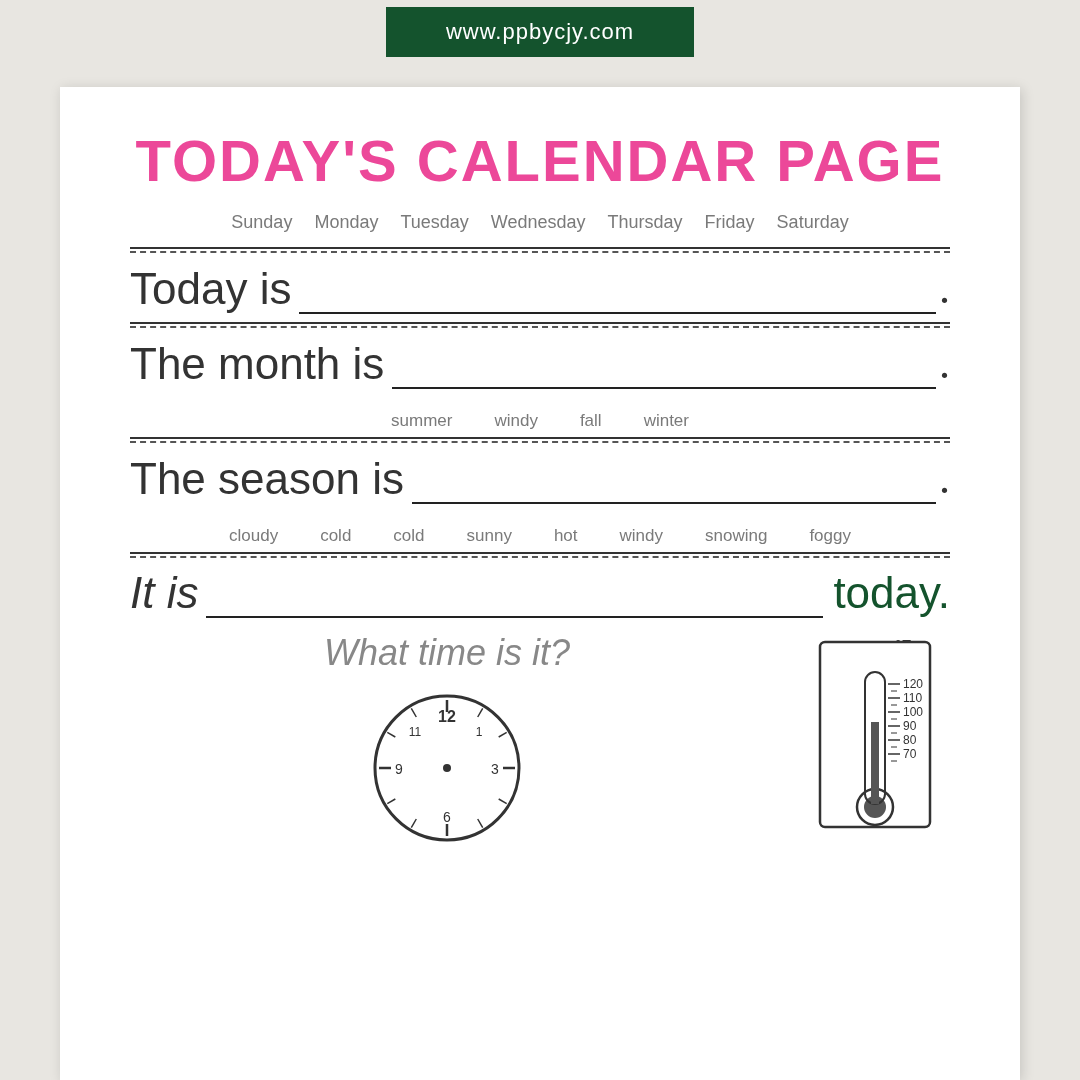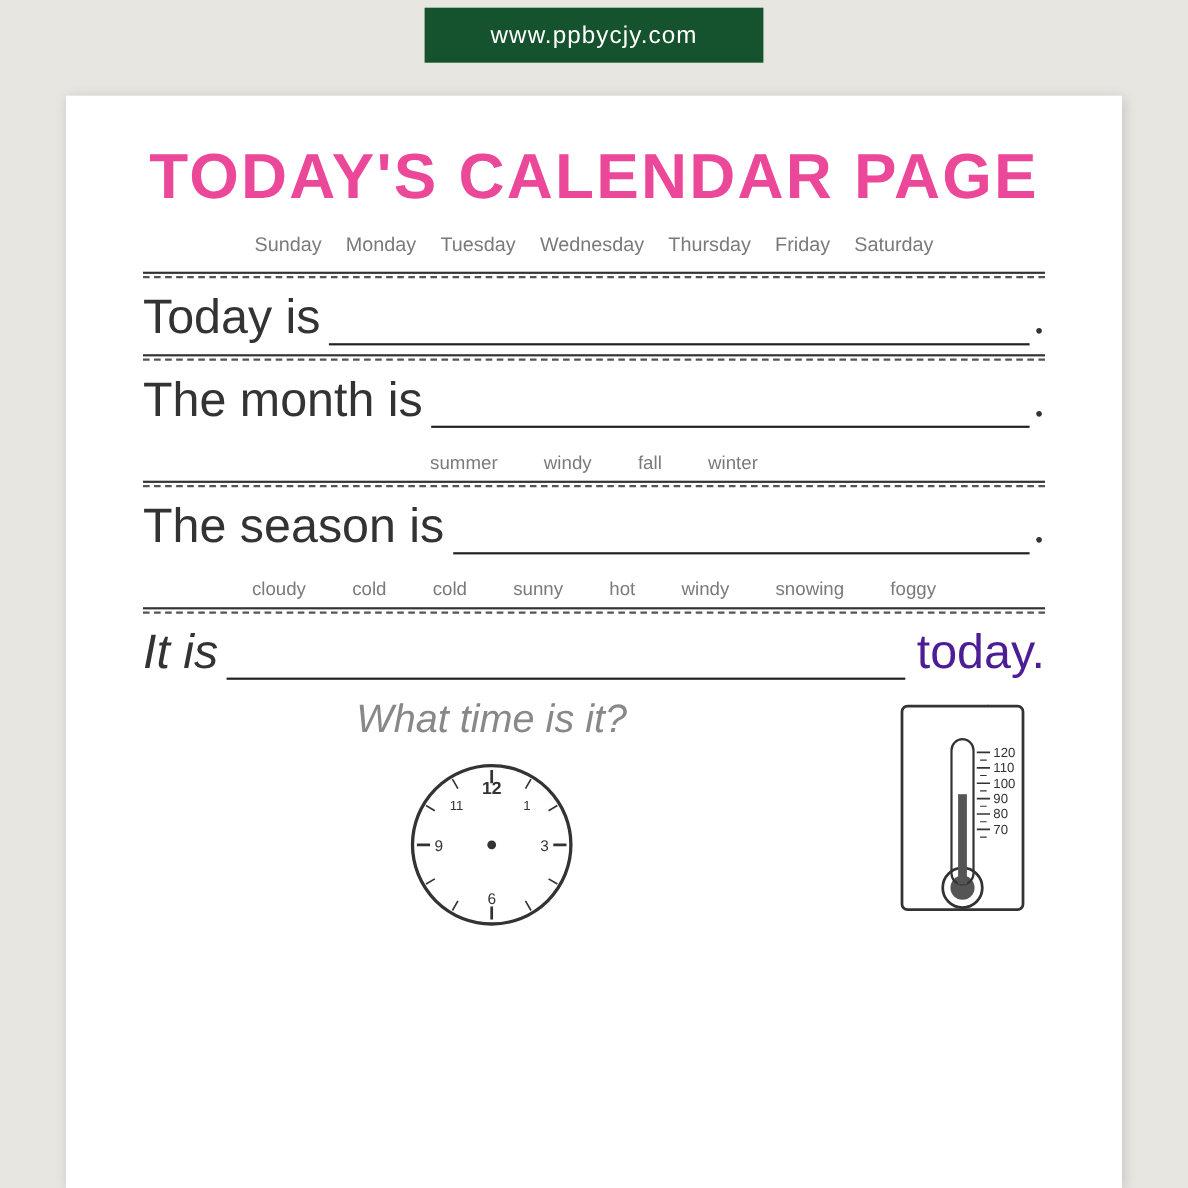--- a/index.html
+++ b/index.html
@@ -125,21 +125,21 @@
       font-family: Arial, Helvetica, sans-serif;
       white-space: nowrap;
       margin-right: 8px;
       font-weight: normal;
       flex-shrink: 0;
       font-style: italic;
     }
 
     .today-label {
       font-size: 44px;
-      color: #4c1d95;
+      color: #14532d;
       font-family: Arial, Helvetica, sans-serif;
       white-space: nowrap;
       margin-left: 10px;
       flex-shrink: 0;
     }
 
     .bottom-section {
       display: flex;
       align-items: flex-start;
       margin-top: 14px;

